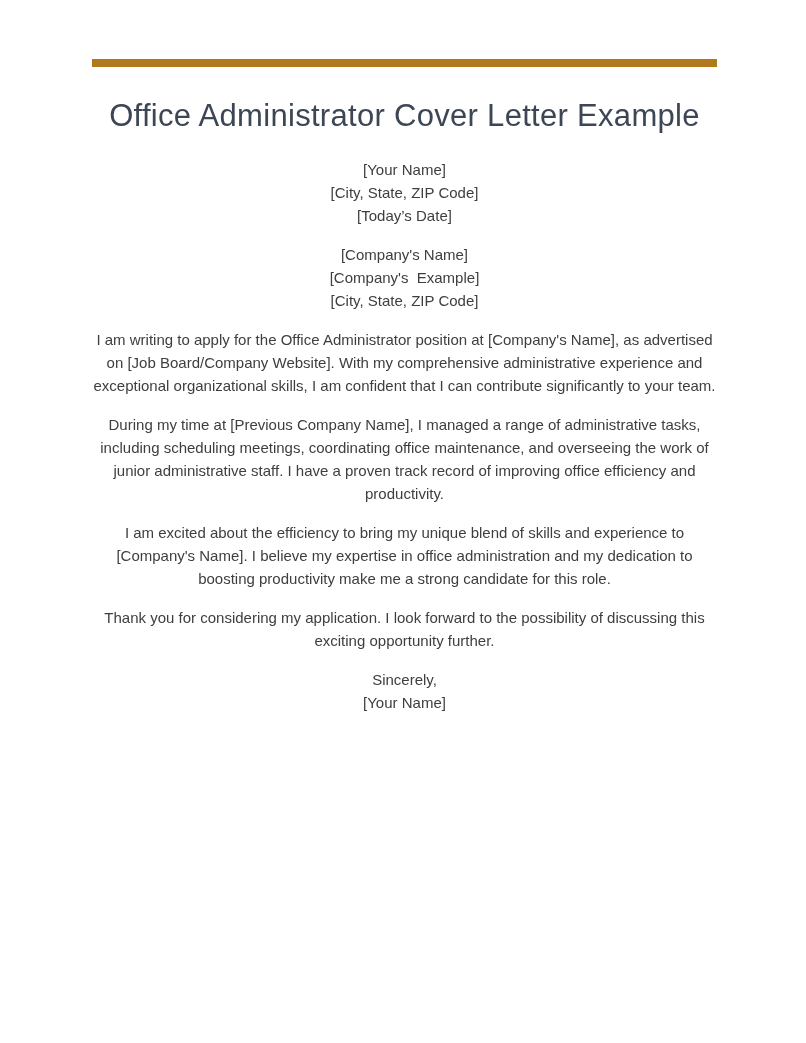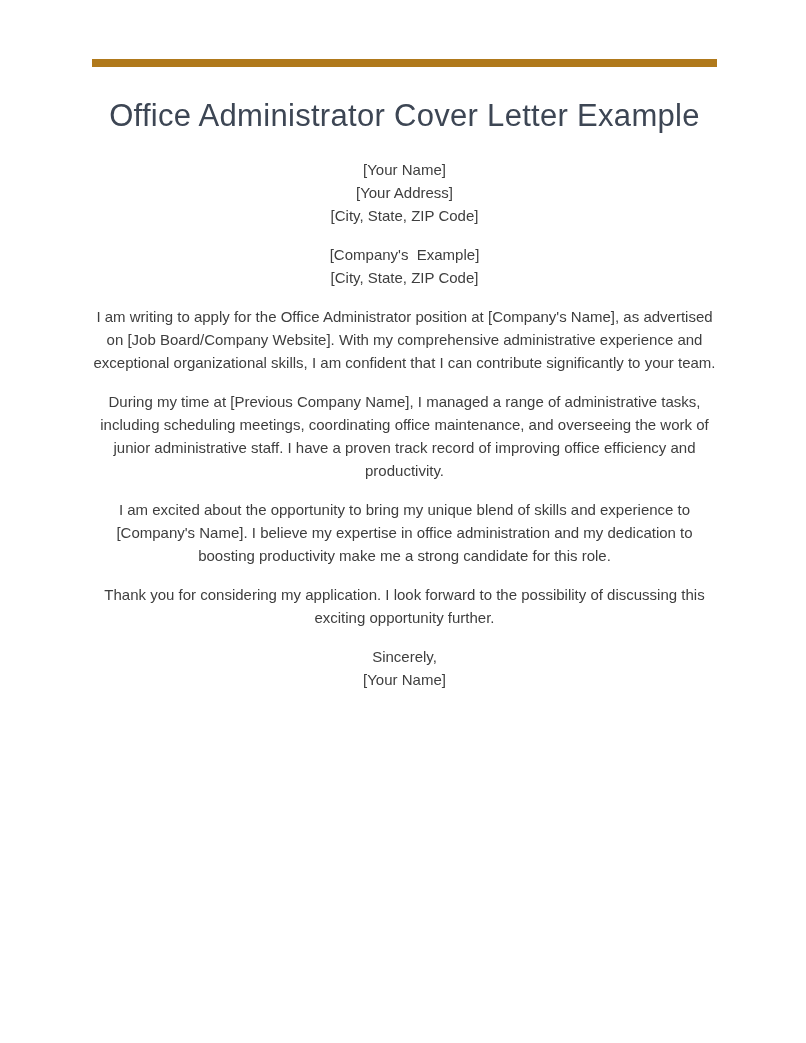--- a/index.html
+++ b/index.html
@@ -62,33 +62,34 @@
 <div class="page">
 
   <div class="top-rule" data-bind-style="backgroundColor:page.accent_color" style="background-color: rgb(176, 121, 27);"></div>
 
   <h1 class="doc-title" data-bind="page.title">Office Administrator Cover Letter Example</h1>
 
   <div class="content">
 
     <div class="block">
       <p class="line" data-bind="letter.sender_lines.0">[Your Name]</p>
-      <p class="line" data-bind="letter.sender_lines.1">[Your Address]</p>
       <p class="line" data-bind="letter.sender_lines.2">[City, State, ZIP Code]</p>
+      <p class="line" data-bind="letter.sender_lines.4">[Today’s Date]</p>
     </div>
 
     <div class="block">
+      <p class="line" data-bind="letter.recipient_lines.1">[Company's Name]</p>
       <p class="line" data-bind="letter.recipient_lines.2">[Company's  Example]</p>
       <p class="line" data-bind="letter.recipient_lines.3">[City, State, ZIP Code]</p>
     </div>
 
 
     <p class="para" data-bind="letter.paragraphs.0">I am writing to apply for the Office Administrator position at [Company's Name], as advertised on [Job Board/Company Website]. With my comprehensive administrative experience and exceptional organizational skills, I am confident that I can contribute significantly to your team.</p>
     <p class="para" data-bind="letter.paragraphs.1">During my time at [Previous Company Name], I managed a range of administrative tasks, including scheduling meetings, coordinating office maintenance, and overseeing the work of junior administrative staff. I have a proven track record of improving office efficiency and productivity.</p>
-    <p class="para" data-bind="letter.paragraphs.2">I am excited about the opportunity to bring my unique blend of skills and experience to [Company's Name]. I believe my expertise in office administration and my dedication to boosting productivity make me a strong candidate for this role.</p>
+    <p class="para" data-bind="letter.paragraphs.2">I am excited about the efficiency to bring my unique blend of skills and experience to [Company's Name]. I believe my expertise in office administration and my dedication to boosting productivity make me a strong candidate for this role.</p>
     <p class="para" data-bind="letter.paragraphs.3">Thank you for considering my application. I look forward to the possibility of discussing this exciting opportunity further.</p>
 
     <div class="block">
       <p class="line" data-bind="letter.closing">Sincerely,</p>
       <p class="line" data-bind="letter.signature">[Your Name]</p>
     </div>
 
   </div>
 </div>
 

